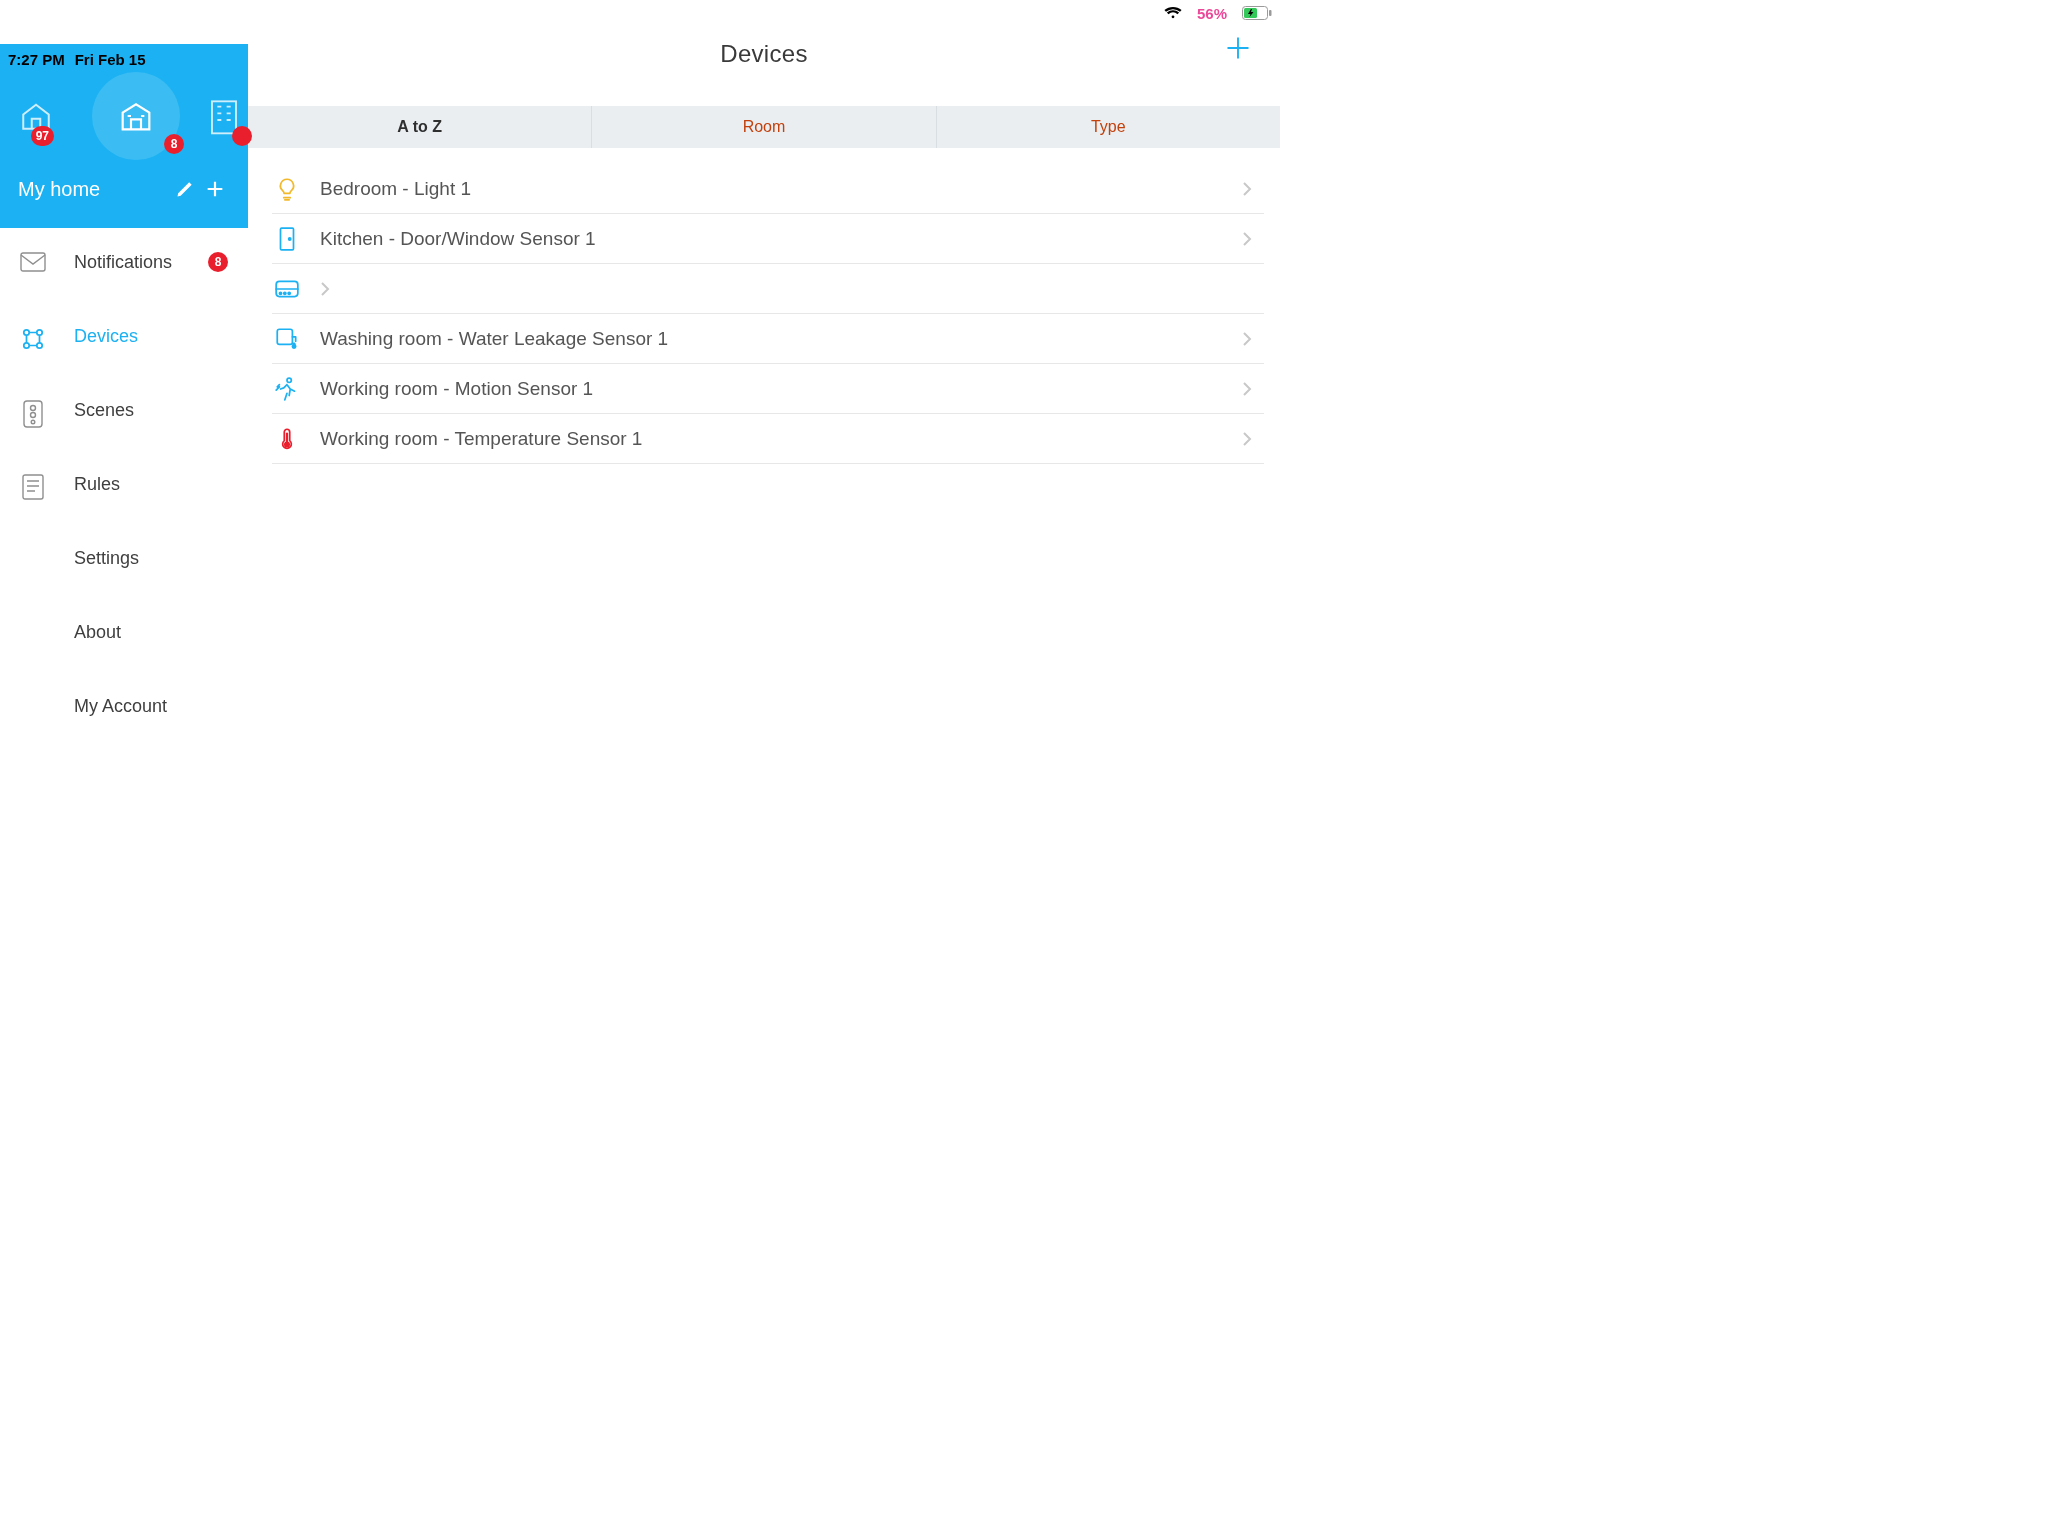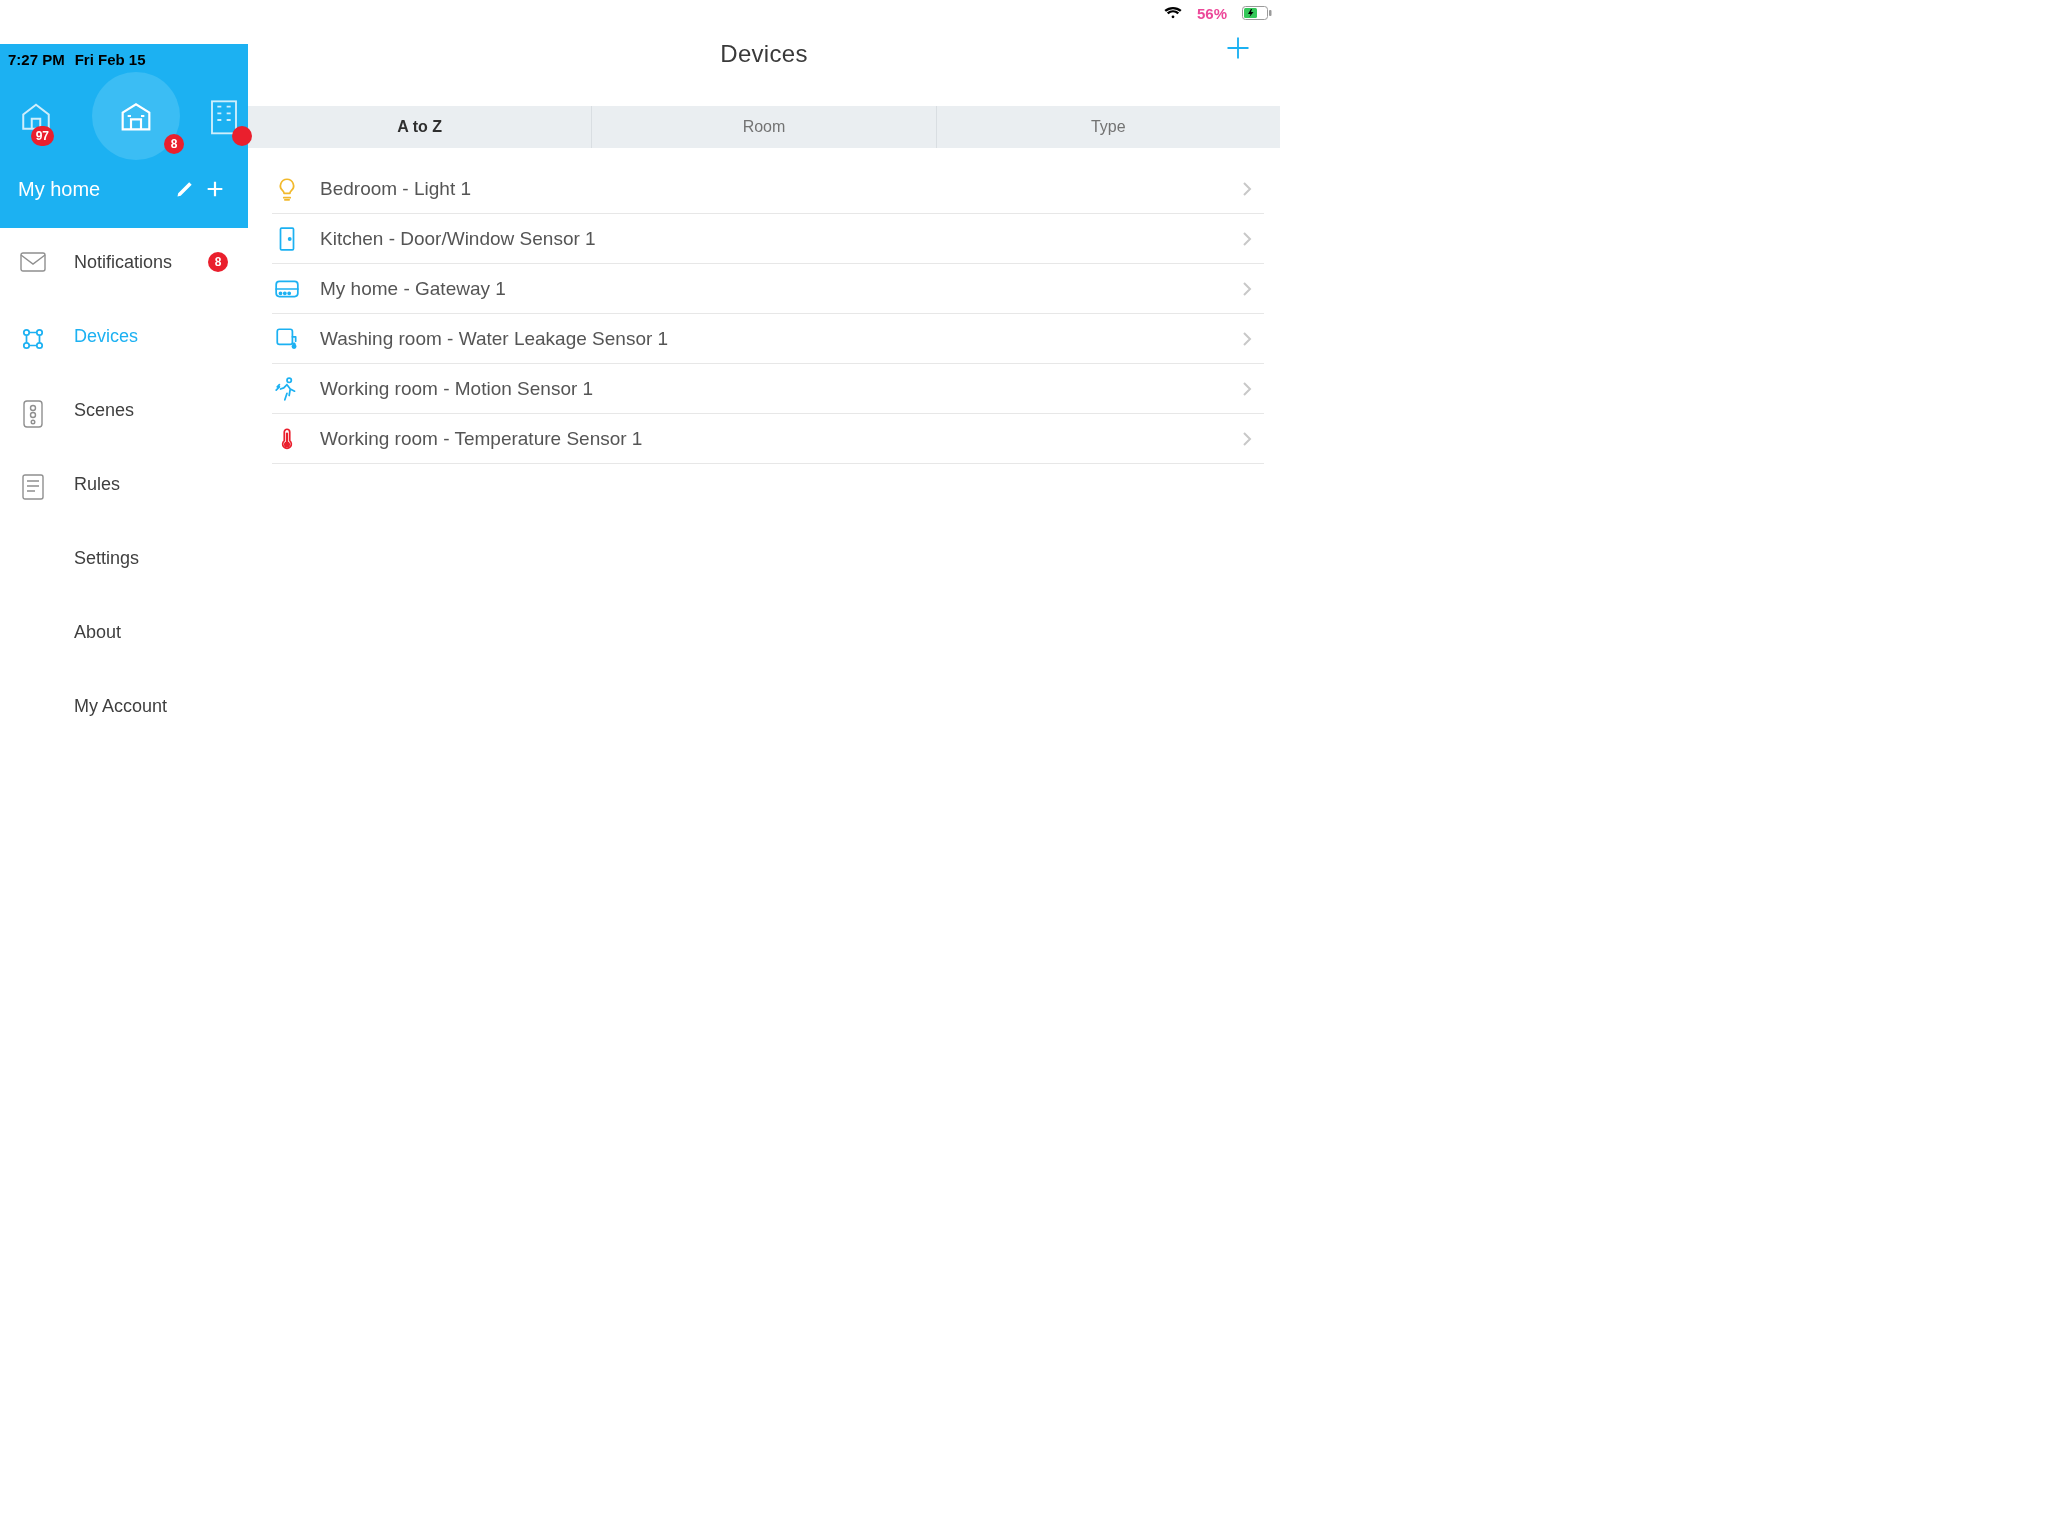--- a/index.html
+++ b/index.html
@@ -131,21 +131,21 @@
       height: 42px;
       background: #eaeef1;
       margin-top: 20px;
     }
     .seg-btn {
       flex: 1;
       display: flex;
       align-items: center;
       justify-content: center;
       font-size: 16px;
-      color: #737373;
+      color: #c2410c;
       border-right: 1px solid #d9dee2;
     }
     .seg-btn:last-child { border-right: none; }
     .seg-btn.active { font-weight: 700; color: #2f2f2f; }
 
     .list { padding: 16px 16px 0 24px; }
     .row {
       display: flex;
       align-items: center;
       height: 50px;
@@ -340,21 +340,20 @@
       <div class="row">
         <span class="dev-icon">
           <svg width="26" height="26" fill="none" stroke="#1cb1f2" stroke-width="1.6" stroke-linecap="round" stroke-linejoin="round" viewBox="0 0 24 24">
             <rect x="2" y="5" width="20" height="14" rx="3"></rect>
             <path d="M2 12h20"></path>
             <circle cx="6" cy="16" r="1" fill="#1cb1f2"></circle>
             <circle cx="10" cy="16" r="1" fill="#1cb1f2"></circle>
             <circle cx="14" cy="16" r="1" fill="#1cb1f2"></circle>
           </svg>
         </span>
-        <span class="label">My home - Gateway 1</span>
         <span class="chev">
           <svg width="10" height="16" viewBox="0 0 10 16" fill="none" stroke="currentColor" stroke-width="2">
             <path d="M2 2l6 6-6 6"></path>
           </svg>
         </span>
       </div>
       <div class="row">
         <span class="dev-icon">
           <svg width="26" height="26" fill="none" stroke="#1cb1f2" stroke-width="1.6" stroke-linecap="round" stroke-linejoin="round" viewBox="0 0 24 24">
             <rect x="3" y="3" width="14" height="14" rx="2"></rect>

